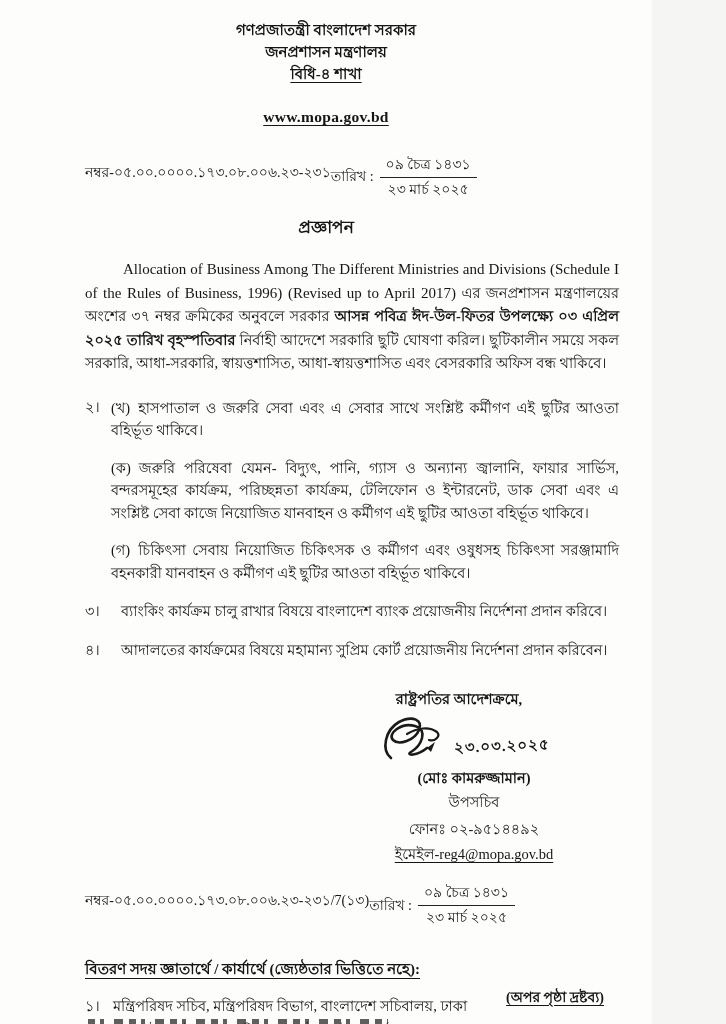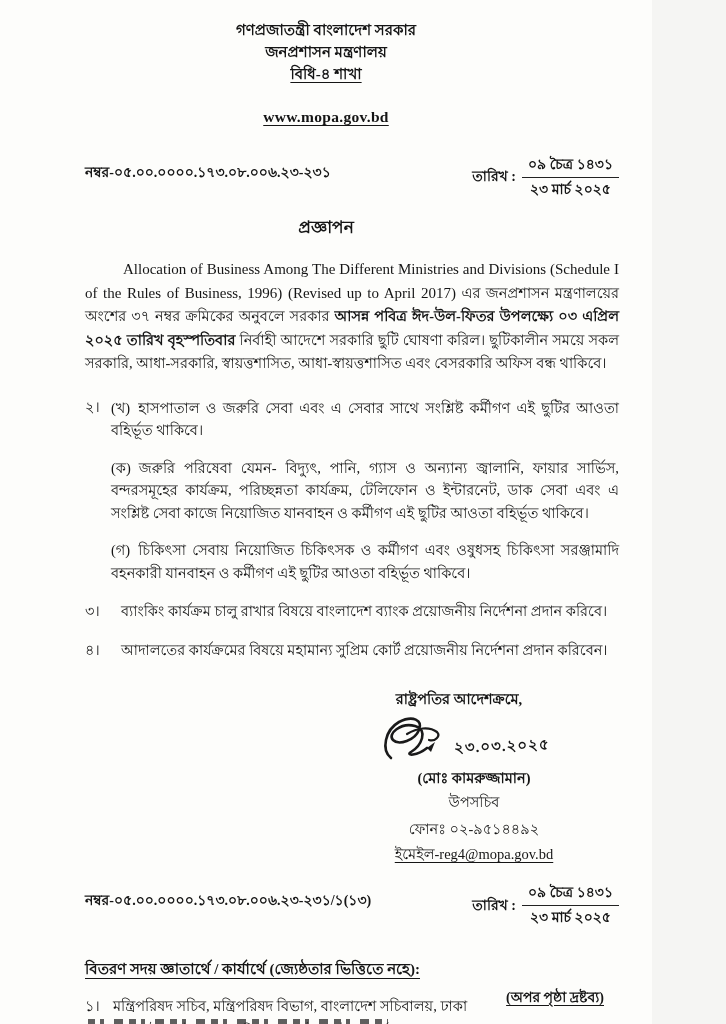--- a/index.html
+++ b/index.html
@@ -21,21 +21,21 @@
     line-height:1.45;
   }
   
   .letterhead{text-align:center;margin-right:52px;}
   .lh-line{font-weight:bold;font-size:15px;line-height:1.45;}
   .lh-branch{font-weight:bold;font-size:15px;display:inline-block;
     text-decoration:underline;text-underline-offset:3px;}
   .lh-site{font-weight:bold;font-size:15.5px;display:inline-block;
     text-decoration:underline;text-underline-offset:3px;letter-spacing:.3px;margin-top:21px;}
   
-  .ref-row{display:flex;justify-content:space-between;align-items:flex-start;margin-top:26px;font-weight:bold;}
+  .ref-row{display:flex;justify-content:flex-start;align-items:flex-start;margin-top:26px;}
   .ref-number{font-size:14px;padding-top:8px;}
   .date-wrap{display:flex;align-items:center;gap:6px;font-size:14px;}
   .date-frac{display:inline-block;text-align:center;}
   .date-top{display:block;border-bottom:1.5px solid #222;padding:0 6px 2px;}
   .date-bottom{display:block;padding-top:2px;}
   
   .doc-title{text-align:center;font-weight:bold;font-size:17px;margin:16px 52px 0 0;}
   
   .para1{margin-top:16px;text-align:justify;text-indent:38px;line-height:1.6;}
   .para1 .eng{font-size:15px;}
@@ -141,21 +141,21 @@
       </svg>
       <span class="sig-date">২৩.০৩.২০২৫</span>
     </div>
     <div class="sig-name">(মোঃ কামরুজ্জামান)</div>
     <div class="sig-desig">উপসচিব</div>
     <div class="sig-phone">ফোনঃ ০২-৯৫১৪৪৯২</div>
     <div><span class="sig-email">ইমেইল-reg4@mopa.gov.bd</span></div>
   </div>
 
   <div class="ref-row" style="margin-top:18px;">
-    <div class="ref-number">নম্বর-০৫.০০.০০০০.১৭৩.০৮.০০৬.২৩-২৩১/১(১৩)</div>
+    <div class="ref-number">নম্বর-০৫.০০.০০০০.১৭৩.০৮.০০৬.২৩-২৩১/7(১৩)</div>
     <div class="date-wrap">
       <span>তারিখ :</span>
       <span class="date-frac">
         <span class="date-top">০৯ চৈত্র ১৪৩১</span>
         <span class="date-bottom">২৩ মার্চ ২০২৫</span>
       </span>
     </div>
   </div>
 
   <div>

